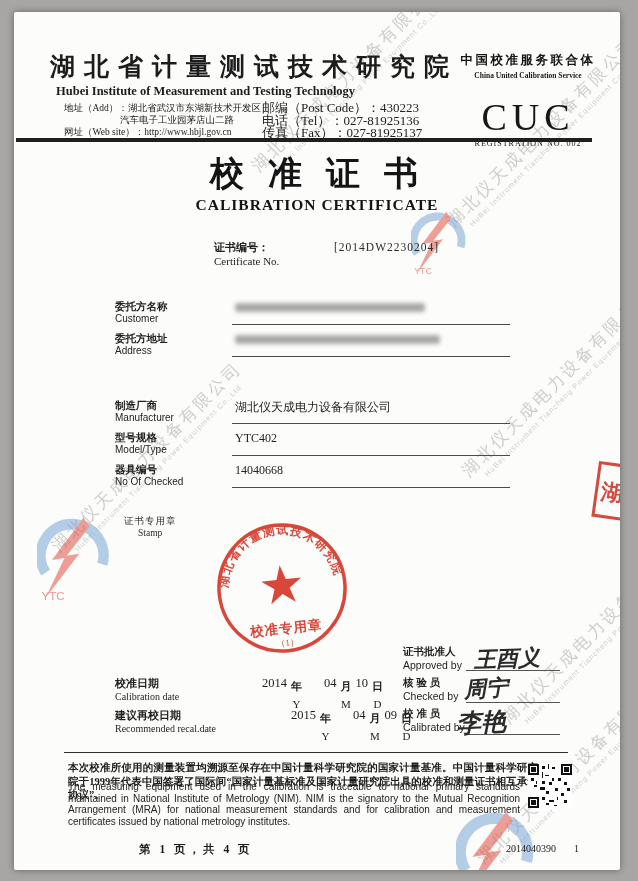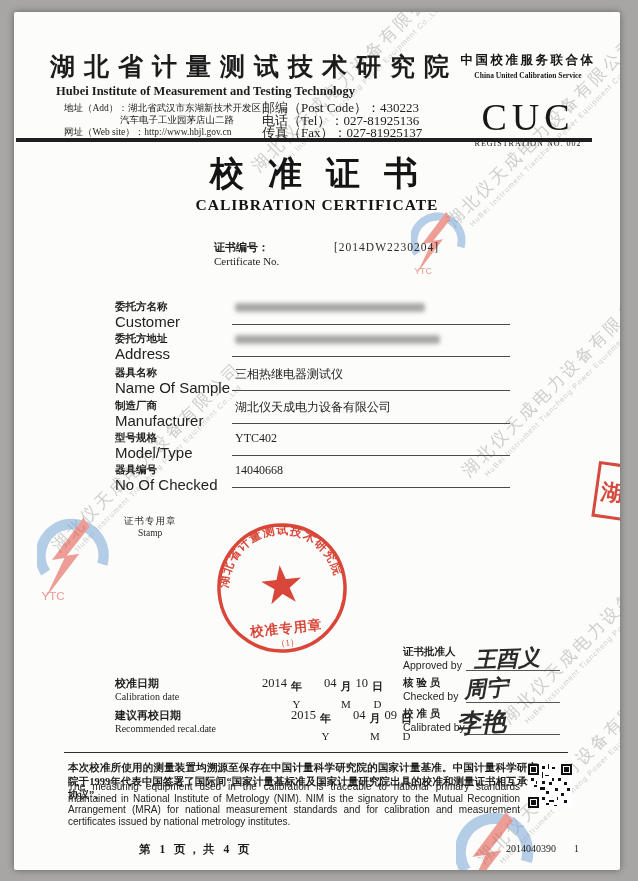--- a/index.html
+++ b/index.html
@@ -41,21 +41,21 @@
 
   
   .certno-cn { position:absolute; left:200px; top:228px; font-size:11px; font-weight:bold; color:#222; }
   .certno-en { position:absolute; left:200px; top:243px; font-size:11px; color:#222; }
   .certno-val { position:absolute; left:320px; top:229px; font-size:11.5px; letter-spacing:1px; color:#2a2a2a; }
 
   
   .frow { position:absolute; left:0; width:100%; height:32px; }
   .frow .lab-cn { position:absolute; left:101px; top:0; font-size:10.5px; font-weight:bold;
                   color:#222; font-family:"Liberation Sans", sans-serif; }
-  .frow .lab-en { position:absolute; left:101px; top:13px; font-size:15px; color:#222;
+  .frow .lab-en { position:absolute; left:101px; top:13px; font-size:10px; color:#222;
                   font-family:"Liberation Sans", sans-serif; }
   .frow .fval { position:absolute; left:221px; top:0; font-size:12px; color:#222; }
   .frow .fline { position:absolute; left:218px; top:24px; width:278px; border-top:1px solid #4a4a4a; }
   .blob { position:absolute; left:221px; top:3px; height:9px; background:#949494;
           border-radius:3px; filter:blur(2px); opacity:.8; }
 
   
   .stamp-cn { position:absolute; left:110px; top:503px; font-size:9.5px; color:#2a2a2a; letter-spacing:1px; }
   .stamp-en { position:absolute; left:124px; top:516px; font-size:9.5px; color:#2a2a2a; }
   .seal { position:absolute; left:200px; top:508px; transform:rotate(-6deg); opacity:.93; }
@@ -174,26 +174,20 @@
   <div class="frow" style="top:288px;">
     <div class="lab-cn">委托方名称</div>
     <div class="lab-en">Customer</div>
     <div class="blob" style="width:190px;"></div>
     <div class="fline"></div>
   </div>
   <div class="frow" style="top:320px;">
     <div class="lab-cn">委托方地址</div>
     <div class="lab-en">Address</div>
     <div class="blob" style="width:205px;"></div>
-    <div class="fline"></div>
-  </div>
-  <div class="frow" style="top:354px;">
-    <div class="lab-cn">器具名称</div>
-    <div class="lab-en">Name Of Sample</div>
-    <div class="fval">三相热继电器测试仪</div>
     <div class="fline"></div>
   </div>
   <div class="frow" style="top:387px;">
     <div class="lab-cn">制造厂商</div>
     <div class="lab-en">Manufacturer</div>
     <div class="fval">湖北仪天成电力设备有限公司</div>
     <div class="fline"></div>
   </div>
   <div class="frow" style="top:419px;">
     <div class="lab-cn">型号规格</div>

